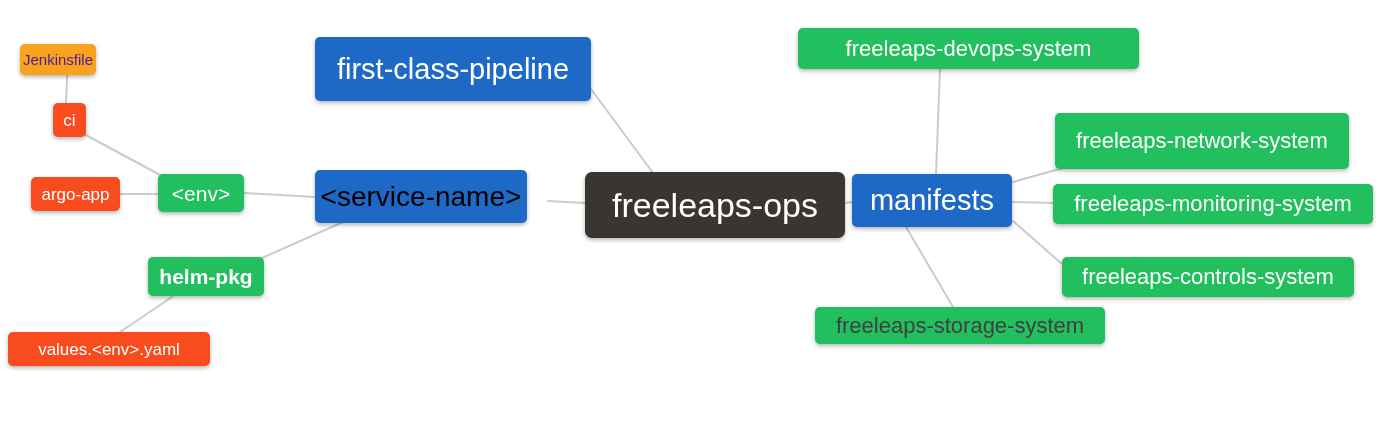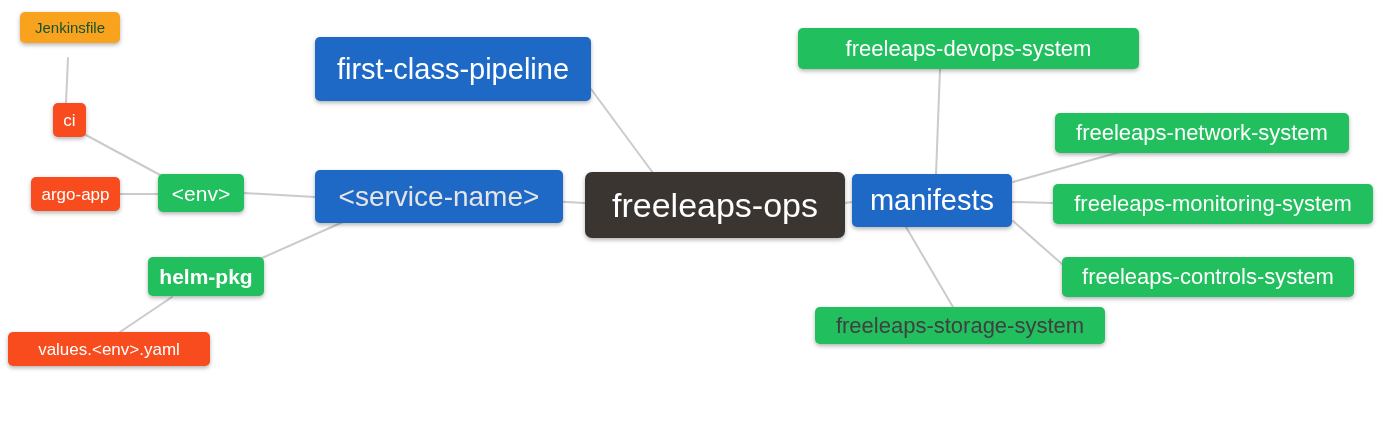--- a/index.html
+++ b/index.html
@@ -49,27 +49,27 @@
       <line x1="845" y1="203" x2="852" y2="202" stroke="#cbcbcb" stroke-width="2" stroke-linecap="round"></line>
       <line x1="936" y1="174" x2="940" y2="69" stroke="#cbcbcb" stroke-width="2" stroke-linecap="round"></line>
       <line x1="1013" y1="182" x2="1120" y2="152" stroke="#cbcbcb" stroke-width="2" stroke-linecap="round"></line>
       <line x1="1012" y1="202" x2="1053" y2="203" stroke="#cbcbcb" stroke-width="2" stroke-linecap="round"></line>
       <line x1="1013" y1="221" x2="1062" y2="264" stroke="#cbcbcb" stroke-width="2" stroke-linecap="round"></line>
       <line x1="906" y1="227" x2="953" y2="307" stroke="#cbcbcb" stroke-width="2" stroke-linecap="round"></line>
     </svg>
   <div id="nodes-layer">
       <div class="node root" style="left: 585px; top: 172px; width: 260px; height: 66px; font-size: 34px; background: rgb(58, 53, 49); color: rgb(255, 255, 255);">freeleaps-ops</div>
       <div class="node" style="left: 315px; top: 37px; width: 276px; height: 64px; font-size: 29px; background: rgb(31, 105, 198); color: rgb(255, 255, 255);">first-class-pipeline</div>
-      <div class="node" style="left: 315px; top: 170px; width: 248px; height: 53px; font-size: 28px; background: rgb(31, 105, 198); color: #e5e5e5;">&lt;service-name&gt;</div>
+      <div class="node" style="left: 315px; top: 170px; width: 212px; height: 53px; font-size: 28px; background: rgb(31, 105, 198); color: #000000;">&lt;service-name&gt;</div>
       <div class="node" style="left: 852px; top: 174px; width: 160px; height: 53px; font-size: 29px; background: rgb(31, 105, 198); color: rgb(255, 255, 255);">manifests</div>
       <div class="node" style="left: 158px; top: 174px; width: 86px; height: 38px; font-size: 21px; background: rgb(34, 191, 94); color: rgb(255, 255, 255);">&lt;env&gt;</div>
       <div class="node" style="left: 148px; top: 257px; width: 116px; height: 39px; font-size: 21px; background: rgb(34, 191, 94); color: rgb(255, 255, 255); font-weight: bold;">helm-pkg</div>
       <div class="node" style="left: 53px; top: 103px; width: 33px; height: 34px; font-size: 17px; background: rgb(248, 75, 30); color: rgb(255, 255, 255);">ci</div>
       <div class="node" style="left: 31px; top: 177px; width: 89px; height: 34px; font-size: 17px; background: rgb(248, 75, 30); color: rgb(255, 255, 255);">argo-app</div>
       <div class="node" style="left: 8px; top: 332px; width: 202px; height: 34px; font-size: 17px; background: rgb(248, 75, 30); color: rgb(255, 255, 255);">values.&lt;env&gt;.yaml</div>
-      <div class="node" style="left: 20px; top: 12px; width: 100px; height: 31px; font-size: 15px; background: rgb(249, 162, 30); color: #14532d;">Jenkinsfile</div>
+      <div class="node" style="left: 20px; top: 44px; width: 76px; height: 31px; font-size: 15px; background: rgb(249, 162, 30); color: #4c1d95;">Jenkinsfile</div>
       <div class="node" style="left: 798px; top: 28px; width: 341px; height: 41px; font-size: 22px; background: rgb(34, 191, 94); color: rgb(255, 255, 255);">freeleaps-devops-system</div>
-      <div class="node" style="left: 1055px; top: 113px; width: 294px; height: 40px; font-size: 22px; background: rgb(34, 191, 94); color: rgb(255, 255, 255);">freeleaps-network-system</div>
+      <div class="node" style="left: 1055px; top: 113px; width: 294px; height: 56px; font-size: 22px; background: rgb(34, 191, 94); color: rgb(255, 255, 255);">freeleaps-network-system</div>
       <div class="node" style="left: 1053px; top: 184px; width: 320px; height: 40px; font-size: 22px; background: rgb(34, 191, 94); color: rgb(255, 255, 255);">freeleaps-monitoring-system</div>
       <div class="node" style="left: 1062px; top: 257px; width: 292px; height: 40px; font-size: 22px; background: rgb(34, 191, 94); color: rgb(255, 255, 255);">freeleaps-controls-system</div>
       <div class="node" style="left: 815px; top: 307px; width: 290px; height: 37px; font-size: 22px; background: rgb(34, 191, 94); color: #404040;">freeleaps-storage-system</div>
     </div>
 </div>
 
 </body></html>

